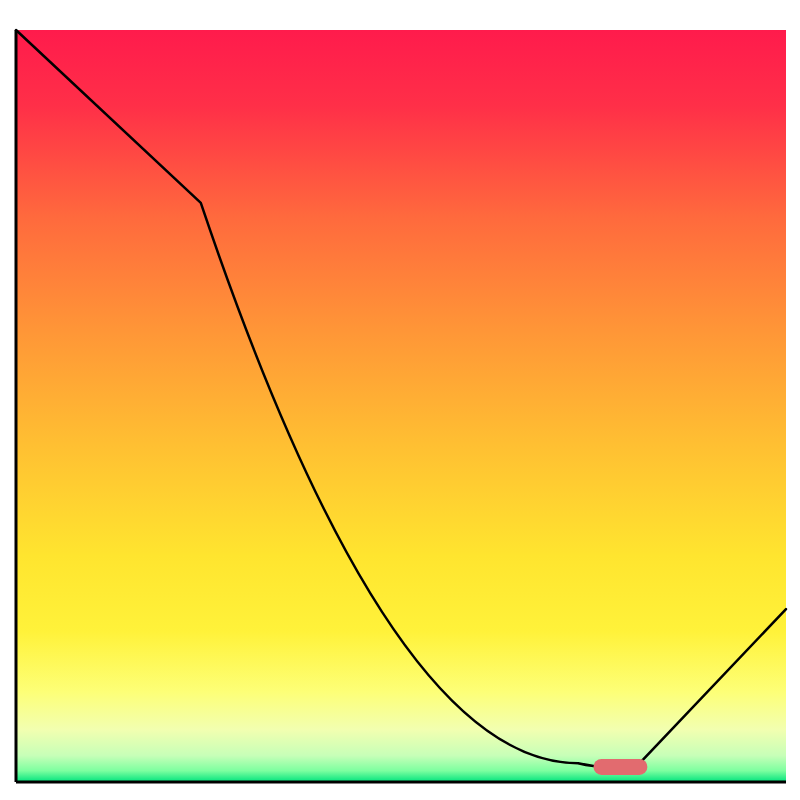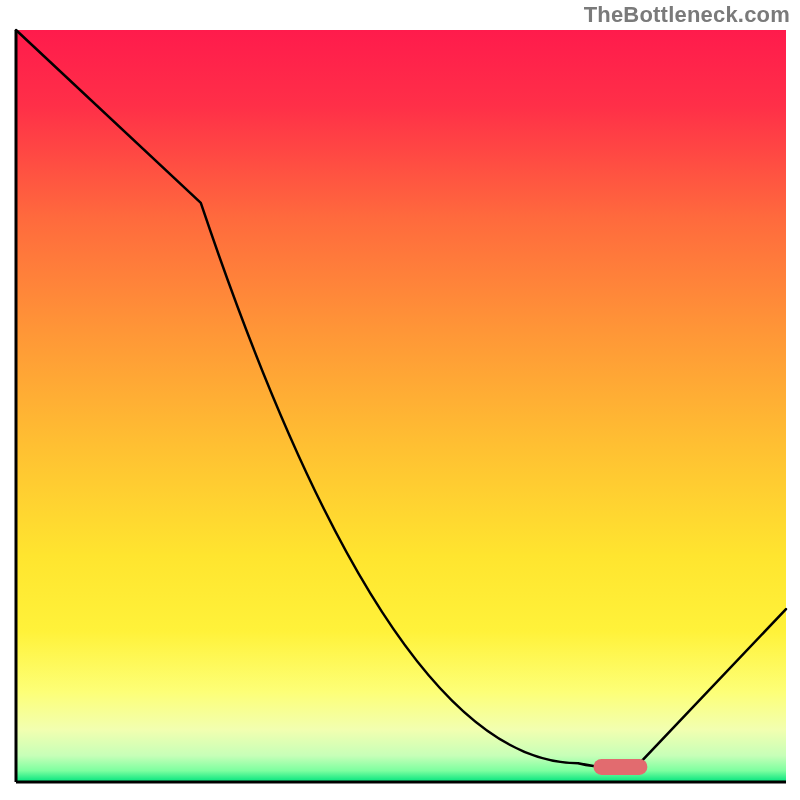--- a/index.html
+++ b/index.html
@@ -30,21 +30,20 @@
     left: 0;
     top: 0;
     width: 800px;
     height: 800px;
   }
 </style>
 </head>
 <body>
 
 <div class="frame">
-  <div class="attribution">TheBottleneck.com</div>
 
   <svg class="plot" viewBox="0 0 800 800" preserveAspectRatio="none">
 
     <defs>
       <linearGradient id="bg-grad" x1="0" y1="0" x2="0" y2="1">
       <stop offset="0.00%" stop-color="#ff1b4c"></stop>
           <stop offset="10.00%" stop-color="#ff2f48"></stop>
           <stop offset="25.00%" stop-color="#ff6a3d"></stop>
           <stop offset="40.00%" stop-color="#ff9637"></stop>
           <stop offset="55.00%" stop-color="#ffbf32"></stop>

